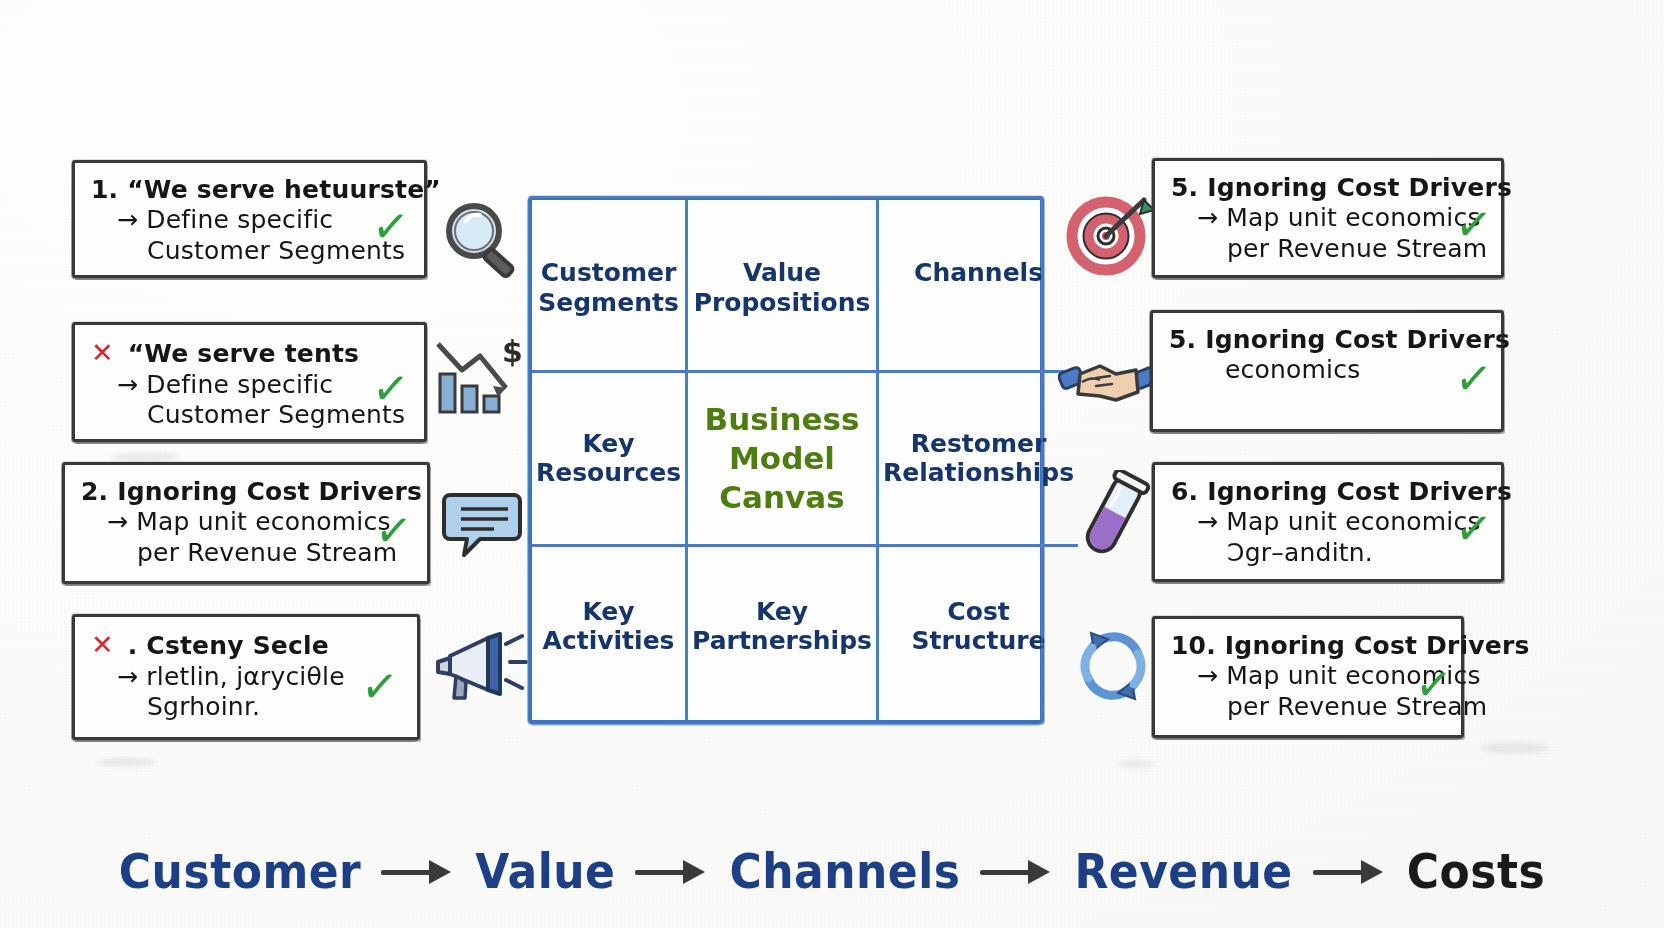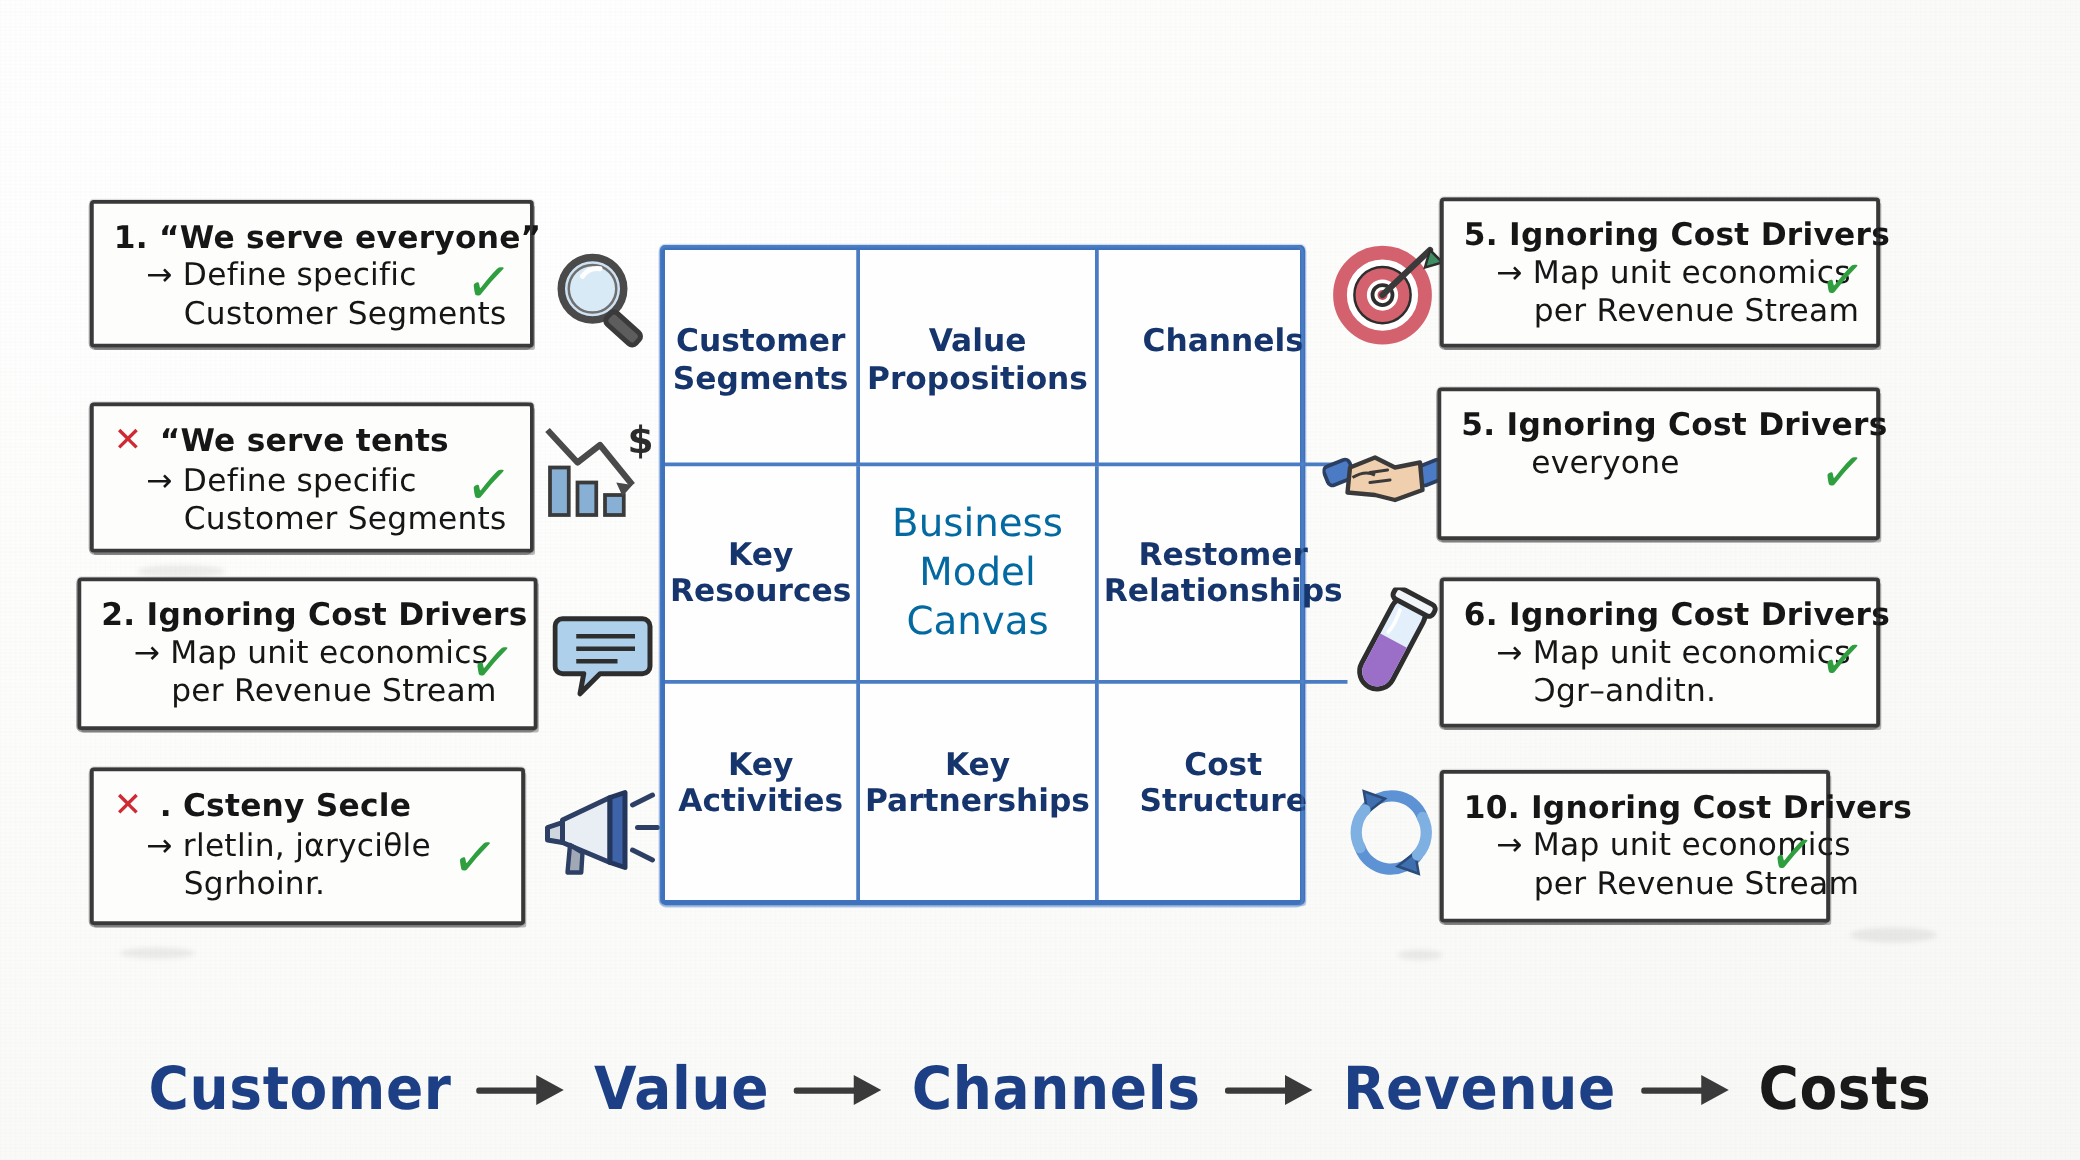--- a/index.html
+++ b/index.html
@@ -143,22 +143,22 @@
     border-right: 3px solid #4a7cc4;
     border-bottom: 3px solid #4a7cc4;
     padding: 4px;
   }
   .bmc-cell.col3 { border-right: none; align-items: center; }
   .bmc-cell.row3 { border-bottom: none; }
   .bmc-cell.r1 { align-items: flex-start; padding-top: 58px; }
   .bmc-cell.r3 { align-items: flex-start; padding-top: 50px; }
   .bmc-cell.center {
     font-size: 31px;
-    font-weight: 400;
-    color: #0369a1;
+    font-weight: 700;
+    color: #4d7c0f;
     line-height: 1.25;
     align-items: center;
     padding-top: 4px;
   }
 
   
   .icon {
     position: absolute;
     pointer-events: none;
   }
@@ -220,21 +220,21 @@
 
   <div class="smudge" style="left:110px;top:452px;width:70px;height:10px;"></div>
   <div class="smudge" style="left:96px;top:758px;width:60px;height:9px;"></div>
   <div class="smudge" style="left:1480px;top:742px;width:70px;height:12px;"></div>
   <div class="smudge" style="left:1118px;top:760px;width:36px;height:8px;"></div>
 
 
   <div class="card" style="left:72px;top:160px;width:355px;height:118px;">
     <div class="card-line l1">
       <span>1.</span>
-      <span>“We serve everyone”</span>
+      <span>“We serve hetuurste”</span>
     </div>
     <div class="card-line l2">→ Define specific</div>
     <div class="card-line l3">Customer Segments</div>
     <span class="checkmark" style="right:14px;top:40px;">✓</span>
   </div>
 
   <div class="card" style="left:72px;top:322px;width:355px;height:120px;">
     <div class="card-line l1">
       <span class="xmark">✕</span>
       <span>“We serve tents</span>
@@ -374,21 +374,21 @@
     <div class="card-line l2">→ Map unit economics</div>
     <div class="card-line l3">per Revenue Stream</div>
     <span class="checkmark" style="right:8px;top:40px;">✓</span>
   </div>
 
   <div class="card" style="left:1150px;top:310px;width:354px;height:122px;">
     <div class="card-line l1">
       <span>5.</span>
       <span>Ignoring Cost Drivers</span>
     </div>
-    <div class="card-line l3">everyone</div>
+    <div class="card-line l3">economics</div>
     <span class="checkmark" style="right:8px;top:42px;">✓</span>
   </div>
 
   <div class="card" style="left:1152px;top:462px;width:352px;height:120px;">
     <div class="card-line l1">
       <span>6.</span>
       <span>Ignoring Cost Drivers</span>
     </div>
     <div class="card-line l2">→ Map unit economics</div>
     <div class="card-line l3">Ɔgr–anditn.</div>

